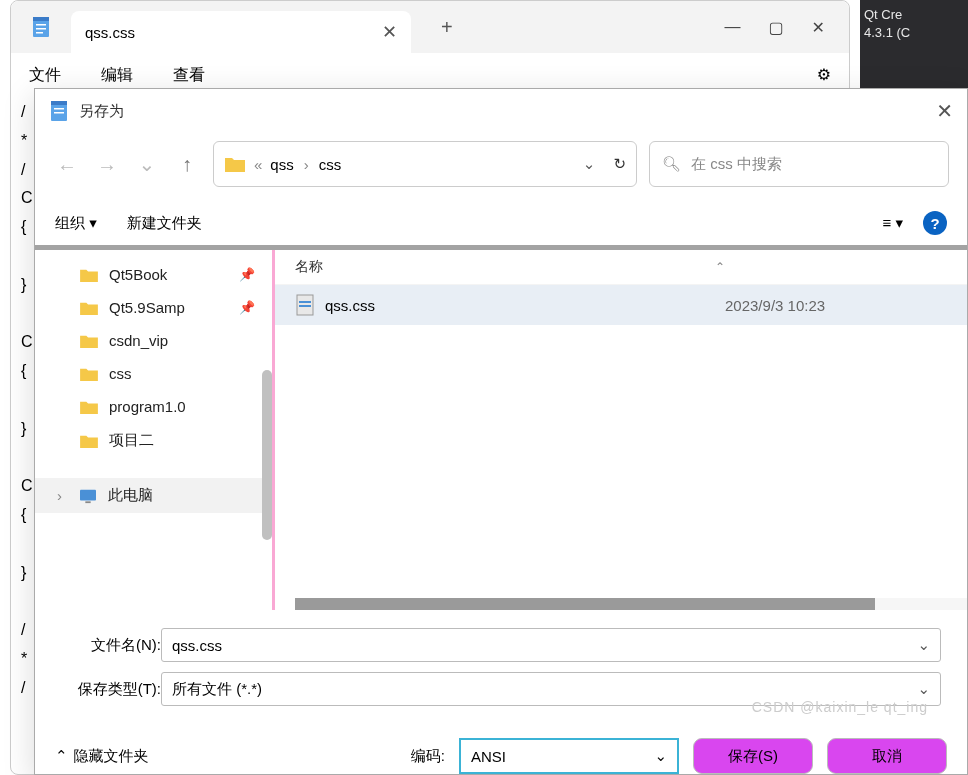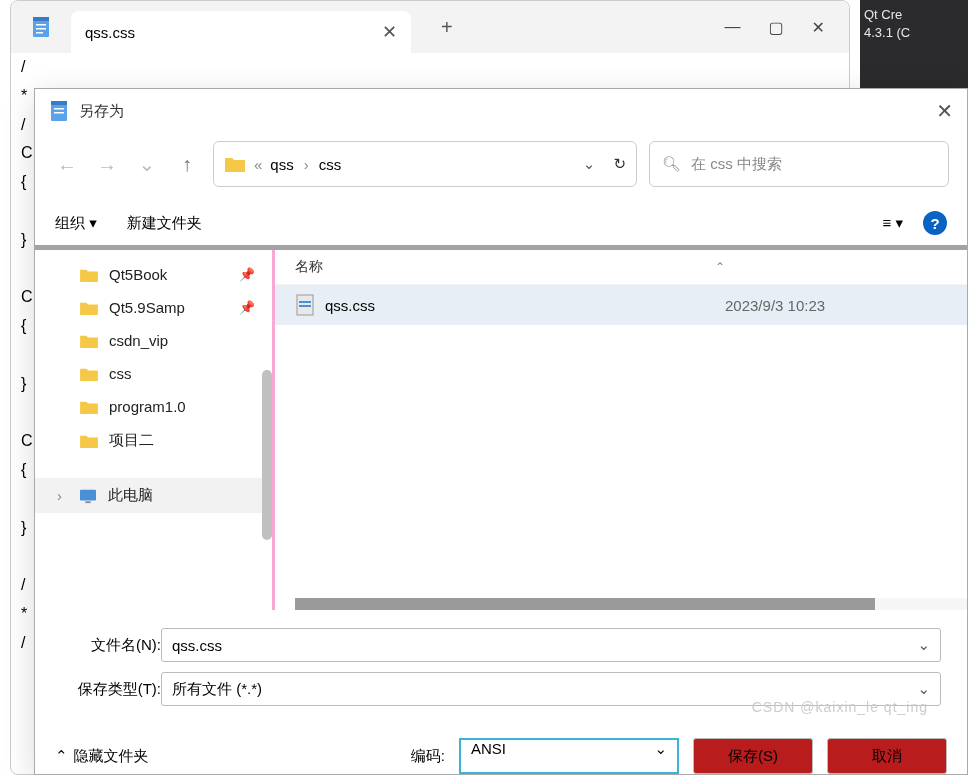--- a/index.html
+++ b/index.html
@@ -67,22 +67,22 @@
     .dlg-fields { padding: 18px 26px 8px; }
     .field-row { display: flex; align-items: center; margin-bottom: 10px; gap: 0; }
     .field-row label { width: 100px; text-align: right; font-size: 15px; }
     .field-row .combo { flex: 1; height: 34px; border: 1px solid #bbb; border-radius: 3px; display: flex; align-items: center; padding: 0 10px; font-size: 15px; }
     .combo .chev { margin-left: auto; color: #555; }
 
     .dlg-footer { display: flex; align-items: center; padding: 14px 20px 0; gap: 14px; }
     .hide-folders { display: flex; align-items: center; gap: 6px; font-size: 15px; }
     .footer-spacer { flex: 1; }
     .enc-label { font-size: 15px; }
-    .enc-combo { width: 220px; height: 36px; border: 2px solid #3bb3d6; display: flex; padding: 0 10px; font-size: 15px; }
-    .btn { width: 120px; height: 36px; border: 1px solid #bbb; background: #b91c1c; display: flex; align-items: center; justify-content: center; font-size: 15px; border-radius: 3px; position: relative; }
+    .enc-combo { width: 220px; height: 36px; border: 2px solid #3bb3d6; display: flex; align-items: center; padding: 0 10px; font-size: 15px; }
+    .btn { width: 120px; height: 36px; border: 1px solid #bbb; background: #d946ef; display: flex; align-items: center; justify-content: center; font-size: 15px; border-radius: 9px; position: relative; }
     .watermark { position: absolute; right: 40px; bottom: 60px; color: #ccc; font-size: 14px; letter-spacing: 1px; pointer-events: none; }
   </style>
 </head>
 <body>
 
 <div class="right-strip">
   <div>Qt Cre</div>
   <div>4.3.1 (C</div>
 </div>
 
@@ -98,20 +98,26 @@
     <div class="bg-tab">
       <span>qss.css</span>
       <span class="bg-tab-close">✕</span>
     </div>
     <span class="bg-newtab">+</span>
     <div class="bg-winctrls">
       <span>—</span>
       <span>▢</span>
       <span>✕</span>
     </div>
+  </div>
+  <div class="bg-menubar">
+    <span>文件</span>
+    <span>编辑</span>
+    <span>查看</span>
+    <span class="bg-settings">⚙</span>
   </div>
   <div class="bg-body">/
 *
 /
 C
 {
 
 }
 
 C

